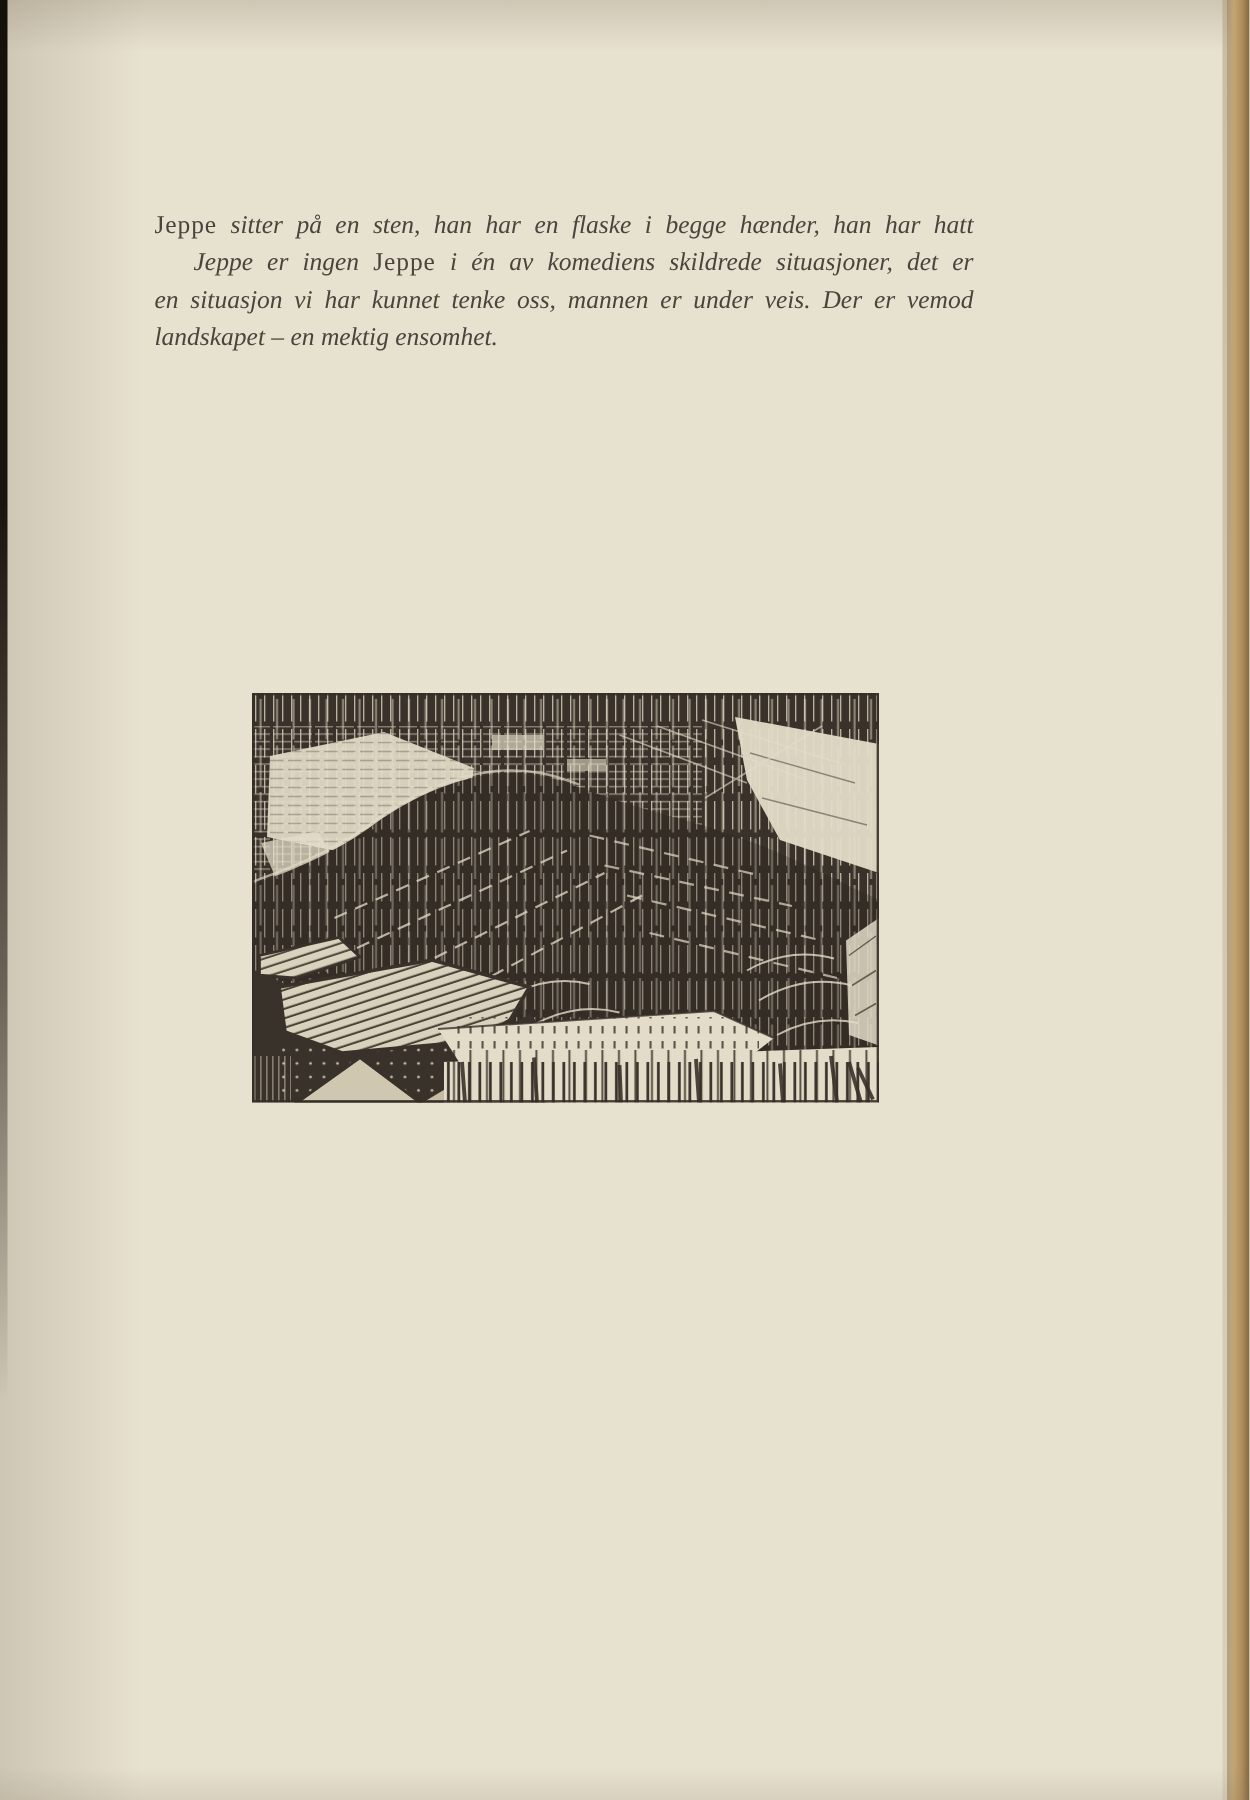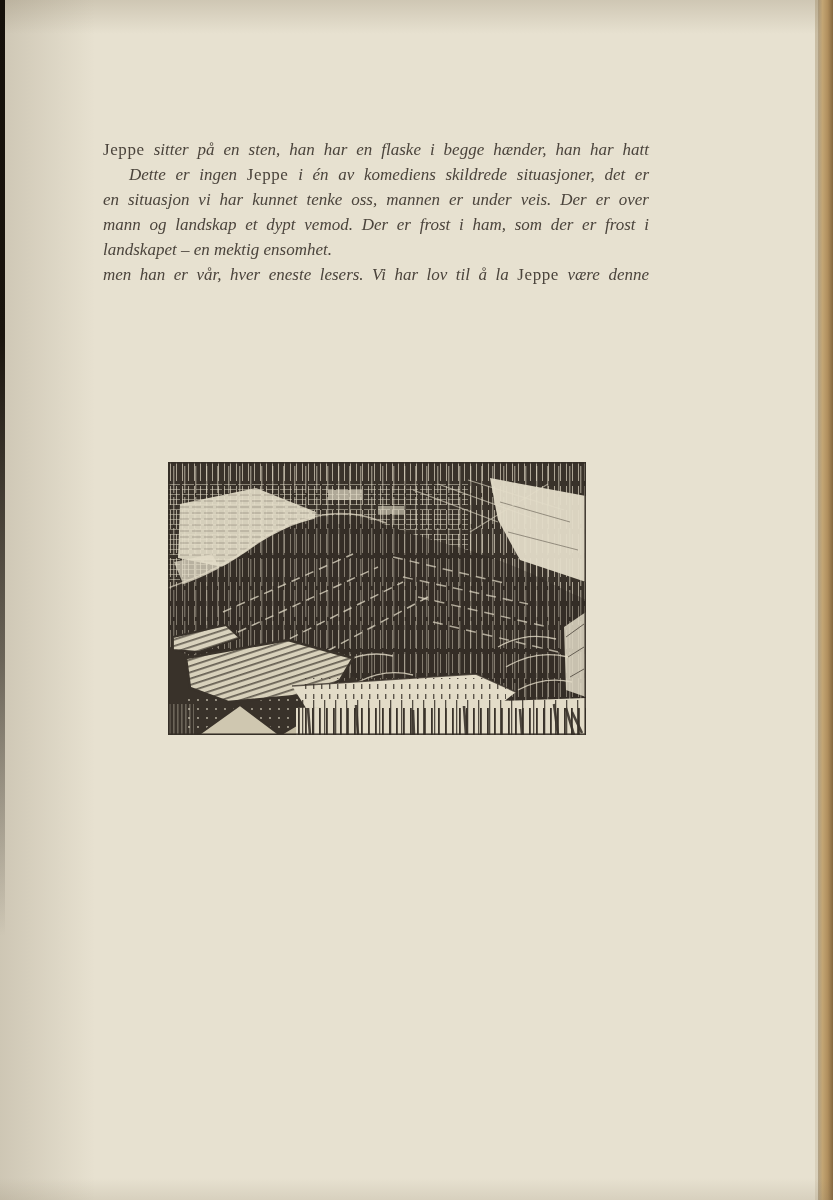--- a/index.html
+++ b/index.html
@@ -52,25 +52,23 @@
 
 <div class="top-shade"></div>
 <div class="gutter-shade"></div>
 <div class="spine-strip"></div>
 <div class="fore-edge-gap"></div>
 <div class="fore-edge"></div>
 <div class="bottom-shade"></div>
 
 <div class="text-block">
     <div class="line j"><span class="rom">Jeppe</span><span class="it"> sitter på en sten, han har en flaske i begge hænder, han har hatt</span></div>
-    <div class="line j ind"><span class="it">Dette er ingen </span><span class="rom">Jeppe</span><span class="it"> i én av komediens skildrede situasjoner, det er</span></div>
-    <div class="line j"><span class="it">en situasjon vi har kunnet tenke oss, mannen er under veis. Der er over</span></div>
-    <div class="line j"><span class="it">mann og landskap et dypt vemod. Der er frost i ham, som der er frost i</span></div>
+    <div class="line j ind"><span class="it">Jeppe er ingen </span><span class="rom">Jeppe</span><span class="it"> i én av komediens skildrede situasjoner, det er</span></div>
+    <div class="line j"><span class="it">en situasjon vi har kunnet tenke oss, mannen er under veis. Der er vemod</span></div>
     <div class="line"><span class="it">landskapet – en mektig ensomhet.</span></div>
-    <div class="line j"><span class="it">men han er vår, hver eneste lesers. Vi har lov til å la </span><span class="rom">Jeppe</span><span class="it"> være denne</span></div>
   </div>
 
 <div class="woodcut" aria-label="black woodcut print of a dark mountain with rocks and reeds in the foreground">
   <svg viewBox="0 0 418 273" preserveAspectRatio="none">
     <defs>
       <pattern id="pv1" width="6" height="24" patternUnits="userSpaceOnUse">
         <rect x="2" y="0" width="0.9" height="19" class="paper"></rect>
       </pattern>
       <pattern id="pv2" width="11" height="31" patternUnits="userSpaceOnUse">
         <rect x="5" y="4" width="1.4" height="27" class="paper"></rect>

